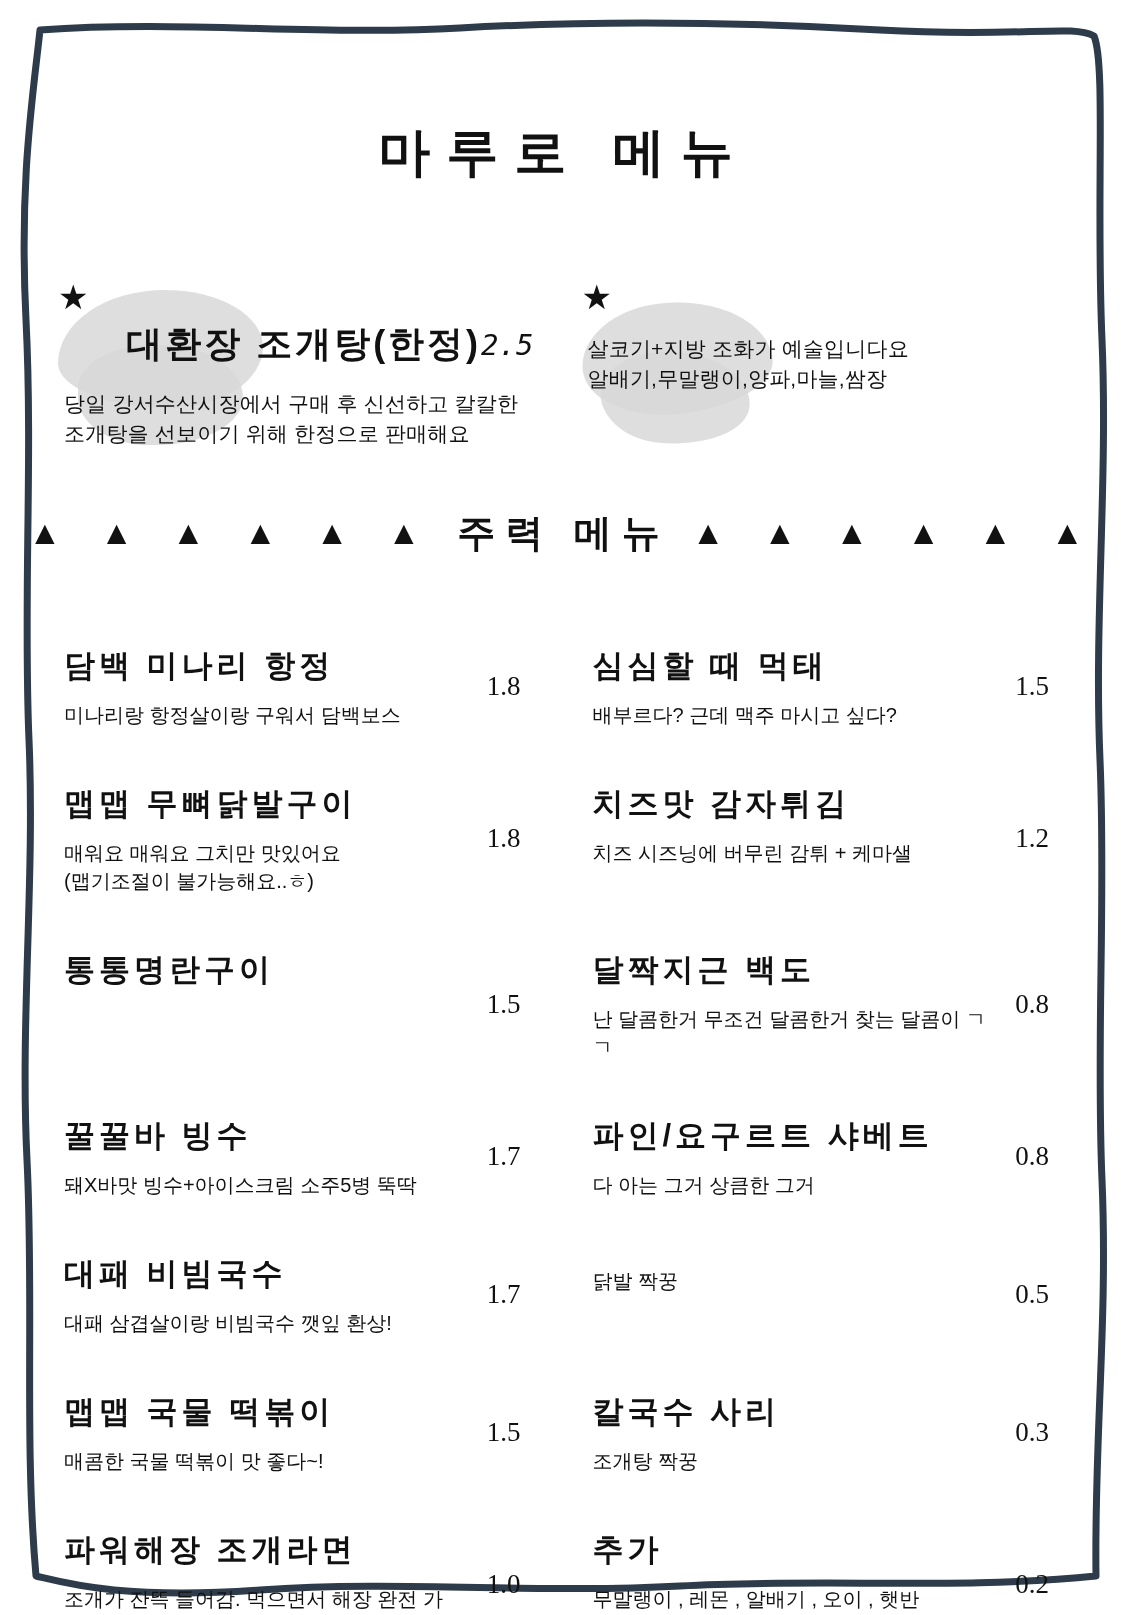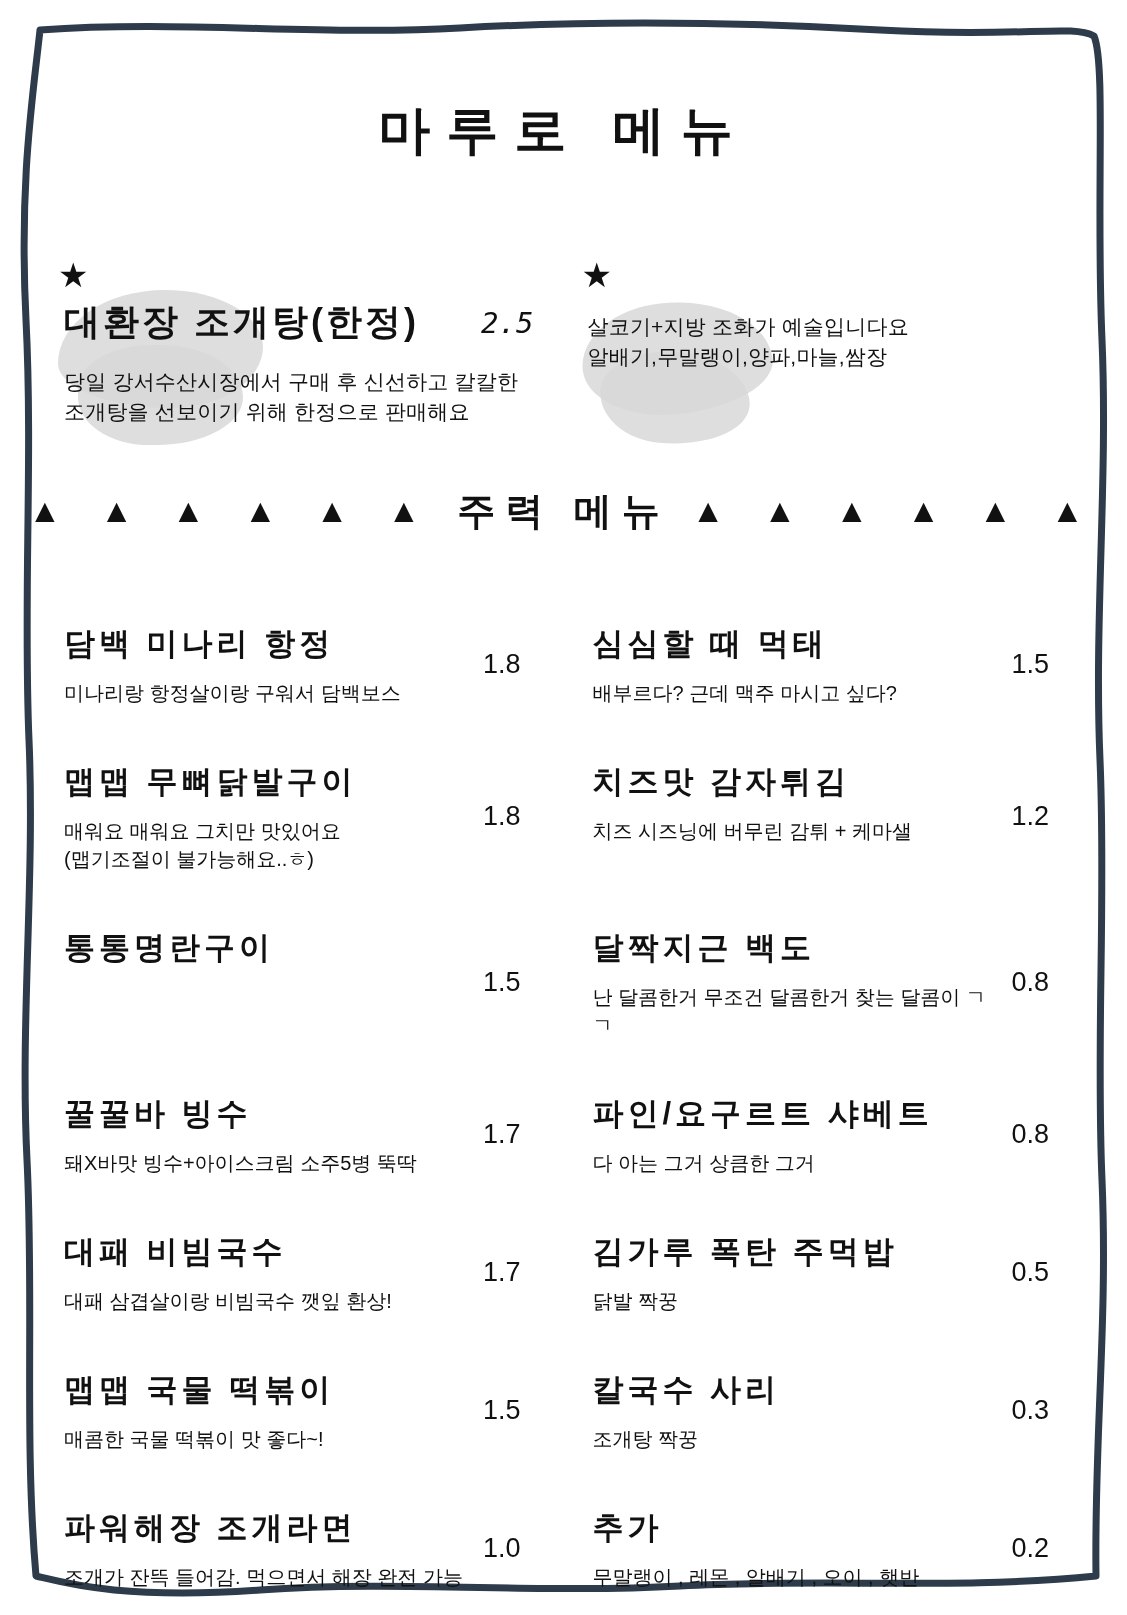--- a/index.html
+++ b/index.html
@@ -19,39 +19,39 @@
     margin:0 auto;
   }
   .border-svg{ position:absolute; inset:0; z-index:0; pointer-events:none; }
 
   .blob{ position:absolute; background:var(--blob); z-index:1; opacity:.85; }
   .blob-left-a{ left:58px; top:290px; width:205px; height:118px; border-radius:52% 48% 45% 55% / 62% 48% 52% 38%; }
   .blob-left-b{ left:78px; top:345px; width:165px; height:100px; border-radius:48% 52% 55% 45% / 45% 55% 50% 50%; }
   .blob-right-a{ left:582px; top:302px; width:190px; height:112px; border-radius:44% 56% 52% 48% / 52% 60% 40% 48%; transform:rotate(-6deg); }
   .blob-right-b{ left:600px; top:352px; width:150px; height:92px; border-radius:50% 50% 58% 42% / 48% 52% 48% 52%; transform:rotate(5deg); }
 
-  .content{ position:relative; z-index:2; padding:70px 64px 0; height:100%; }
+  .content{ position:relative; z-index:2; padding:92px 64px 0; height:100%; }
 
   .page-title{
     text-align:center;
     font-size:52px;
     font-weight:bold;
     letter-spacing:16px;
     margin-top:26px;
   }
 
   .featured-grid{
     display:grid;
     grid-template-columns:1fr 1fr;
     column-gap:48px;
     margin-top:92px;
   }
   .featured-star{ font-size:34px; line-height:1; margin-left:-6px; }
   .featured-name-row{
-    display:flex; justify-content:space-between; align-items:center;
+    display:flex; justify-content:flex-end; align-items:center;
     margin-top:6px;
   }
   .featured-name{ font-size:36px; font-weight:bold; letter-spacing:3px; white-space:nowrap; }
   .featured-price{
     font-family:"DejaVu Sans Mono", monospace;
     font-size:29px; padding-right:6px;font-style:italic;
   }
   .featured-desc{
     margin-top:20px; font-size:21px; line-height:1.45;
     white-space:pre-line; letter-spacing:0.2px;
@@ -73,23 +73,23 @@
     margin-top:86px;
   }
   .menu-item{ display:flex; justify-content:space-between; }
   .item-text{ flex:1 1 auto; min-width:0; }
   .item-name{ font-size:31px; font-weight:bold; letter-spacing:4px; }
   .item-desc{
     margin-top:14px; font-size:20px; line-height:1.4;
     white-space:pre-line;
   }
   .item-price{
-    font-family:Liberation Sans, sans-serif;
+    font-family:Liberation Serif, serif;
     font-size:27px;
-    margin-left:10px; padding-right:14px;
+    margin-left:24px; padding-right:14px;
     white-space:nowrap;
     align-self:center;
   }
 </style>
 </head>
 <body>
 
 <div class="page">
 
   <svg class="border-svg" width="1127" height="1615" viewBox="0 0 1127 1615" aria-hidden="true">
@@ -209,21 +209,20 @@
 
       <div class="menu-item">
         <div class="item-text">
           <div class="item-name">대패 비빔국수</div>
           <div class="item-desc">대패 삼겹살이랑 비빔국수 깻잎 환상!</div>
         </div>
         <div class="item-price">1.7</div>
       </div>
       <div class="menu-item">
         <div class="item-text">
-          <div class="item-name">김가루 폭탄 주먹밥</div>
           <div class="item-desc">닭발 짝꿍</div>
         </div>
         <div class="item-price">0.5</div>
       </div>
 
       <div class="menu-item">
         <div class="item-text">
           <div class="item-name">맵맵 국물 떡볶이</div>
           <div class="item-desc">매콤한 국물 떡볶이 맛 좋다~!</div>
         </div>

